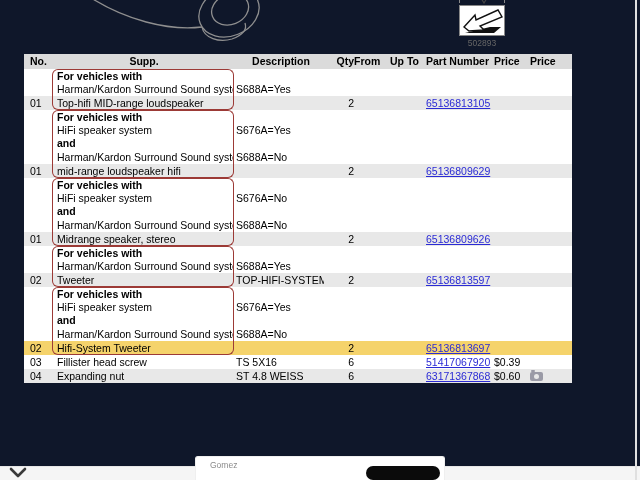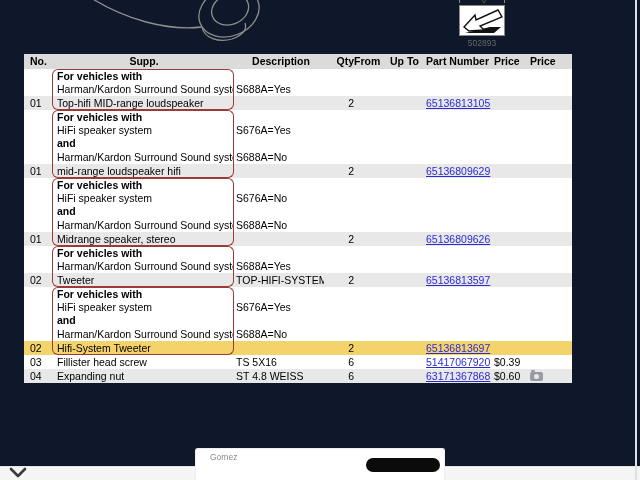--- a/index.html
+++ b/index.html
@@ -49,21 +49,21 @@
          position:relative; top:1px; }
   .cam:before { content:""; position:absolute; left:4px; top:2px; width:5px; height:5px;
                 border-radius:50%; background:#e8e8e8; }
   .cam:after { content:""; position:absolute; left:1px; top:-2px; width:4px; height:2px;
                background:#9a9aa6; border-radius:1px; }
 
   
   .bottom-bar { position:absolute; left:0; bottom:0; width:640px; height:14px;
                 background:#f5f5f5; border-top:1px solid #e6e6e6; }
   .kb-dismiss { position:absolute; left:8px; bottom:1px; width:20px; height:12px; cursor:pointer; }
-  .autofill-panel { position:absolute; left:195px; bottom:0; width:250px; height:32px;
+  .autofill-panel { position:absolute; left:195px; bottom:0; width:250px; height:24px;
                     background:#fff; border:1px solid #efefef; border-bottom:none;
                     border-radius:3px 3px 0 0; overflow:hidden; }
   .autofill-text { position:absolute; left:14px; top:3px; font-size:8.5px; color:#8a8a8a; }
   .black-pill { position:absolute; right:4px; top:9px; width:74px; height:14px;
                 background:#0b0b0b; border-radius:8px; }
 </style>
 </head>
 <body>
 
 <div id="stage">

